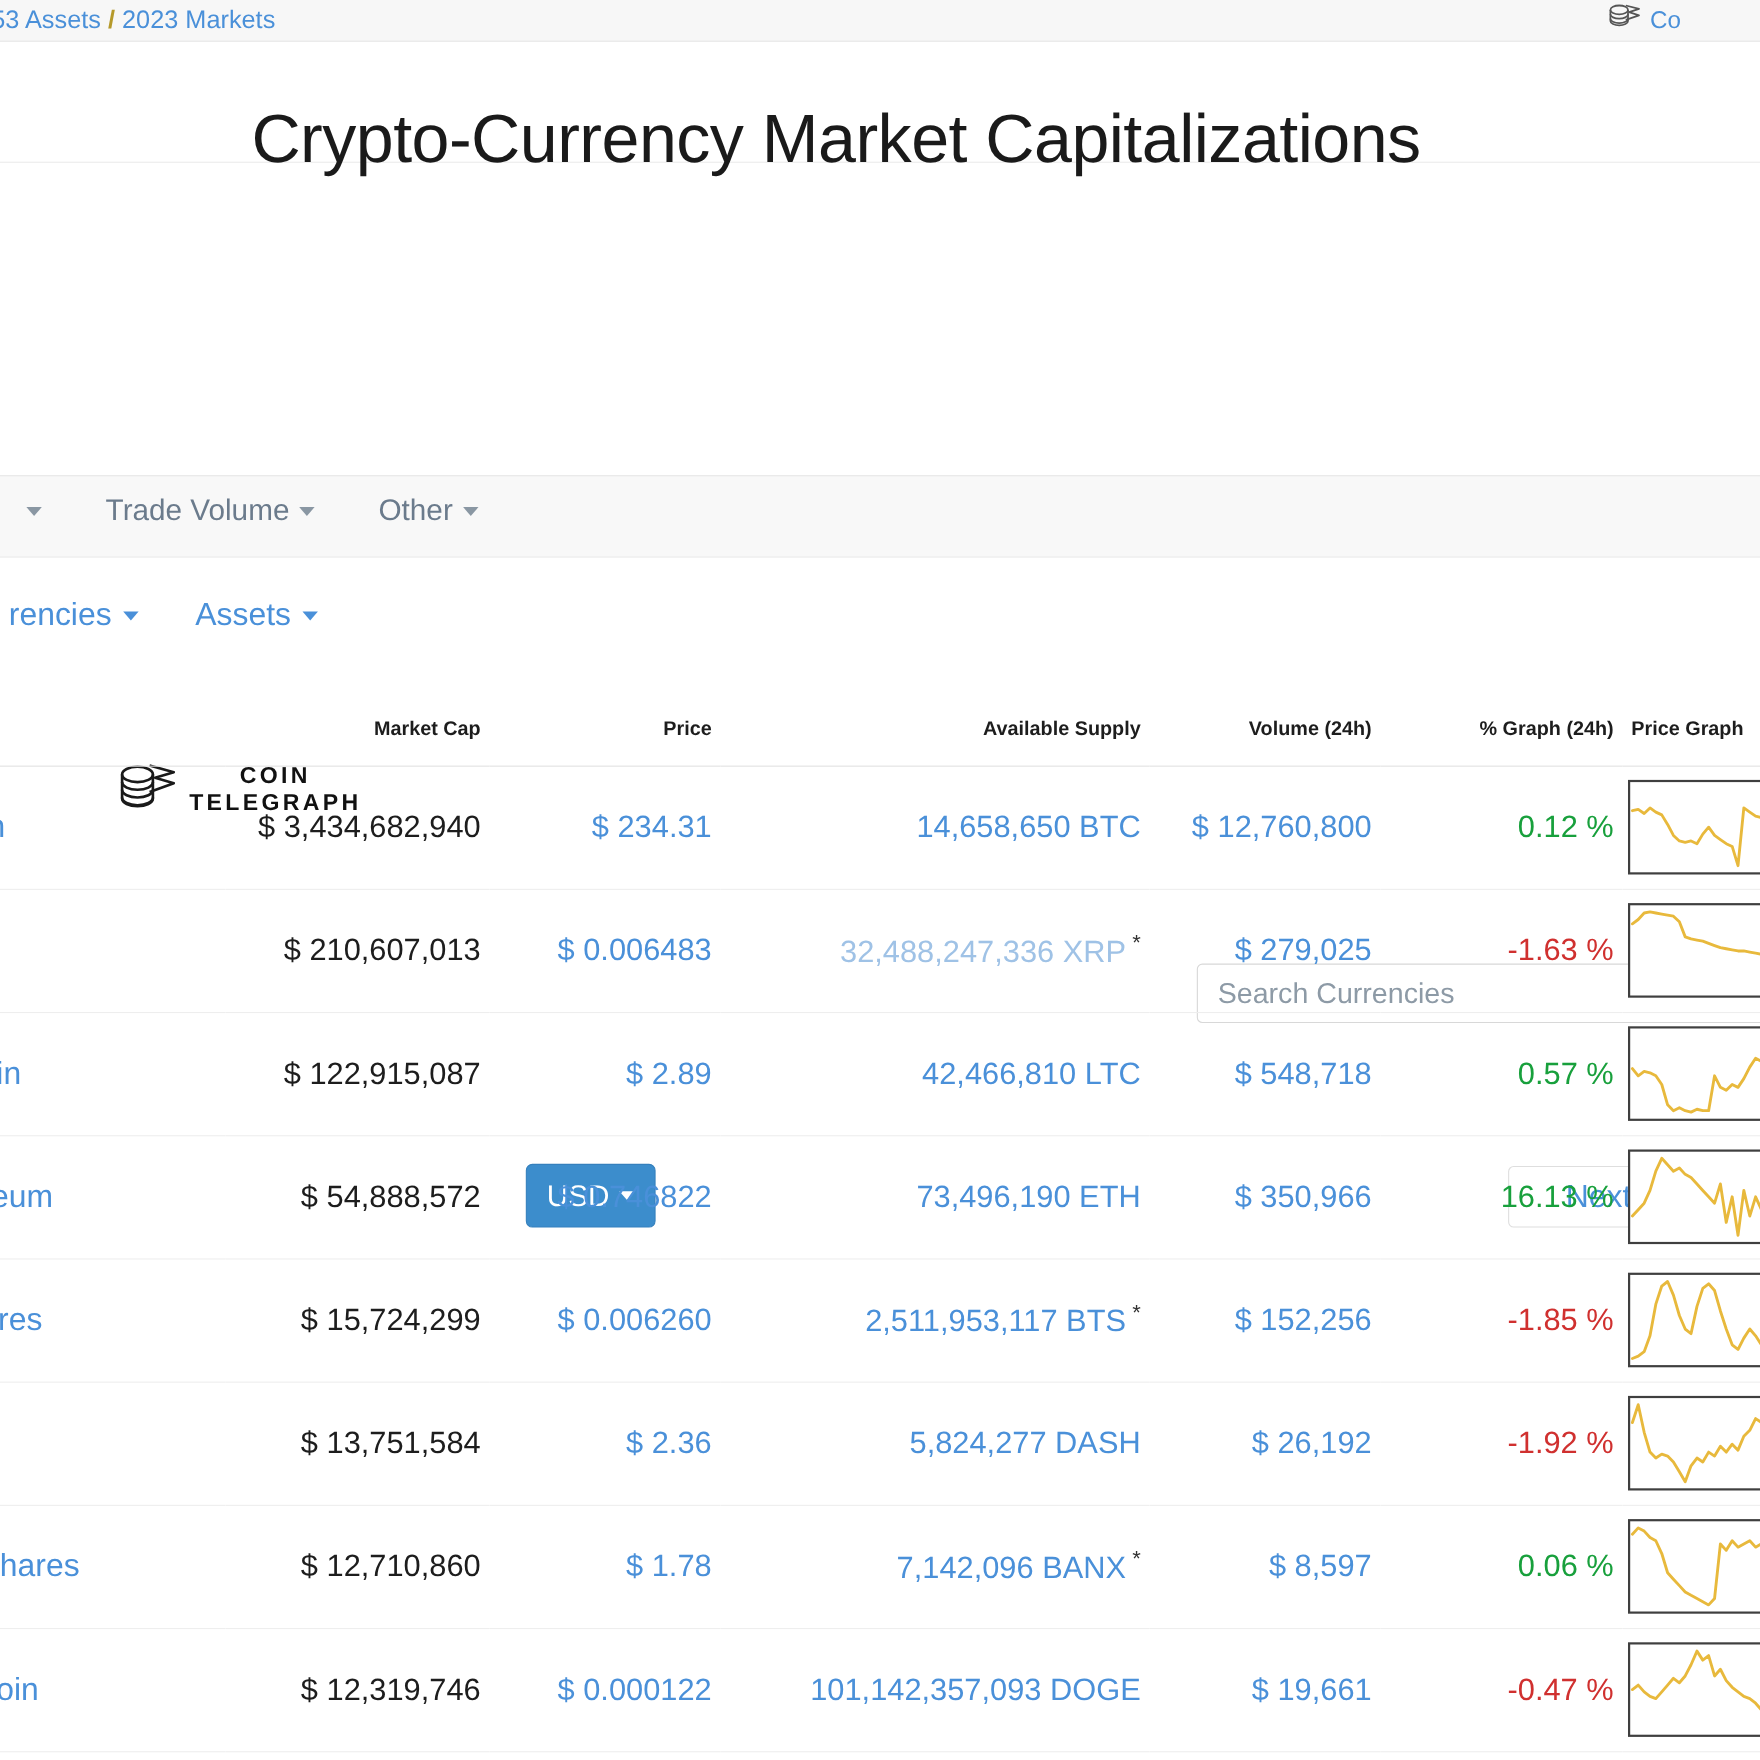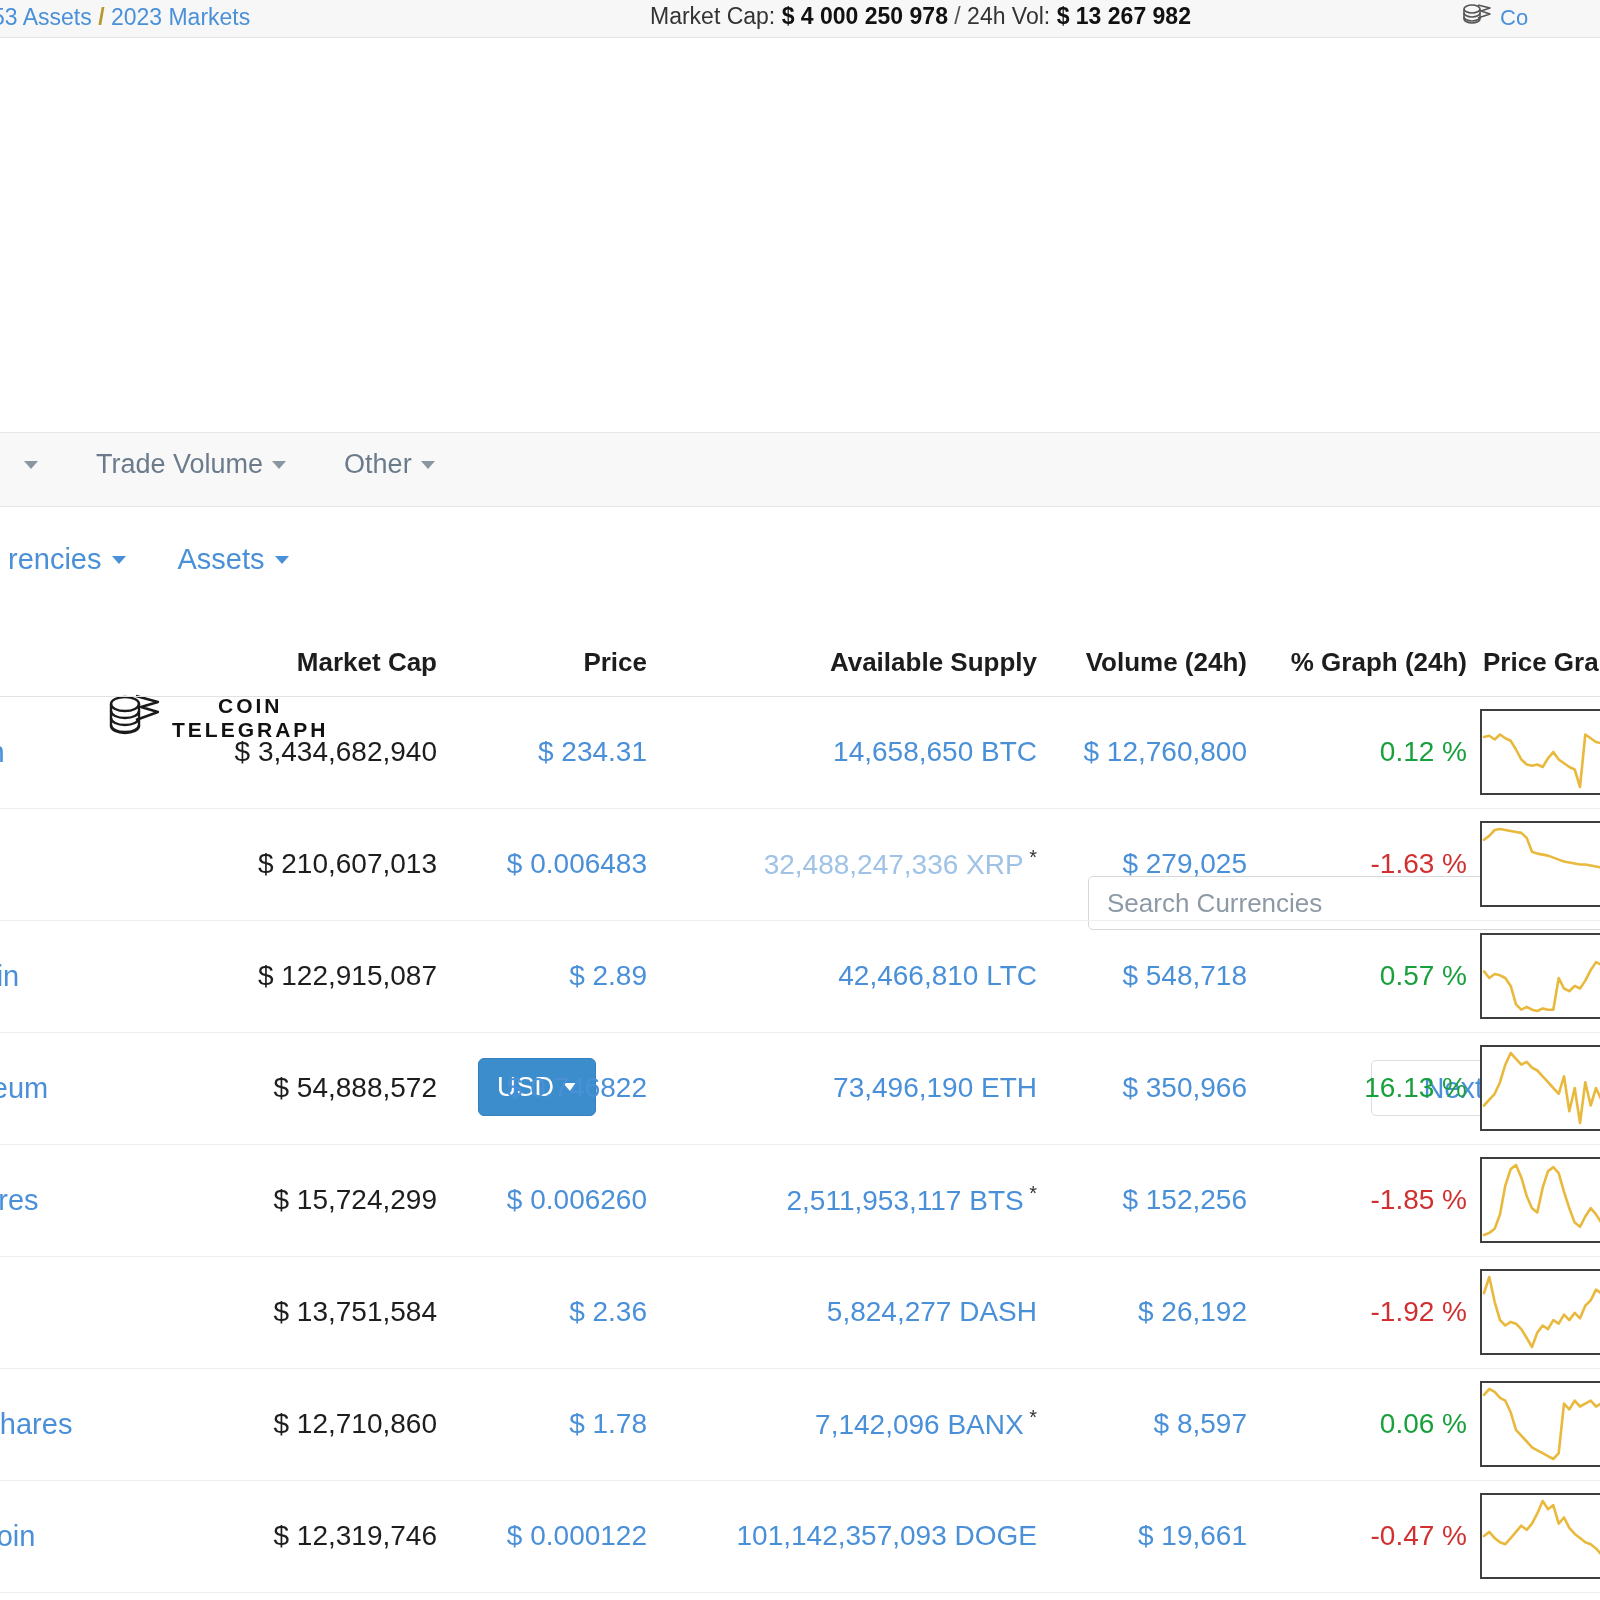--- a/index.html
+++ b/index.html
@@ -152,21 +152,21 @@
 
   
   .tbl {
     position: absolute; top: 630px; left: 0; width: 1600px;
     border-collapse: collapse; table-layout: fixed;
   }
   .tbl th, .tbl td {
     padding: 0; vertical-align: middle; white-space: nowrap;
   }
   .tbl thead th {
-    height: 66px; font-size: 26px; font-weight: bold; color: #1d1d1d;
+    height: 66px; font-size: 18px; font-weight: bold; color: #1d1d1d;
     text-align: right; border-bottom: 1px solid #e2e2e2;
     padding-right: 8px;
   }
   .tbl tbody td {
     height: 112px; font-size: 28px; border-bottom: 1px solid #eeeeee;
     text-align: right; padding-right: 8px;
   }
   .c-name  { width: 205px; text-align: left !important; padding-left: 0 !important; }
   .c-mcap  { width: 240px; }
   .c-price { width: 210px; }
@@ -199,44 +199,40 @@
 </head>
 <body>
 
 <div id="root">
 
   <div class="topbar">
     <div class="topbar-left">
       <a href="#">53 Assets</a>
       <span class="sep">/</span>
       <a href="#">2023 Markets</a>
-    </div>
-    <div class="topbar-center">
-      <span>Market Cap:</span>
-      <b>$ 4 000 250 978</b>
-      <span class="slash">/</span>
-      <span>24h Vol:</span>
-      <b>$ 13 267 982</b>
     </div>
     <div class="topbar-right">
       <span>
         <svg width="30" height="26" viewBox="0 0 30 26">
           <g fill="none" stroke="#555" stroke-width="1.6">
             <ellipse cx="10" cy="7" rx="8" ry="4"></ellipse>
             <path d="M2 7v10c0 2.2 3.6 4 8 4s8-1.8 8-4V7"></path>
             <path d="M2 11c0 2.2 3.6 4 8 4s8-1.8 8-4"></path>
             <path d="M2 15c0 2.2 3.6 4 8 4s8-1.8 8-4"></path>
             <path d="M16 3l12 3-9 3 9 3-12 4" stroke-linejoin="round"></path>
           </g>
         </svg>
       </span>
       <span>Co</span>
     </div>
   </div>
 
+  <div class="title-band">
+    <h1 class="page-title">Crypto-Currency Market Capitalizations</h1>
+  </div>
 
   <div class="ad-wrap">
     <div class="ad-logo">
       <span class="ct-mark">
         <svg viewBox="0 0 56 56" width="56" height="56">
           <g fill="none" stroke="#1a1a1a" stroke-width="2.4">
             <ellipse cx="19" cy="14" rx="14" ry="7"></ellipse>
             <path d="M5 14v22c0 3.9 6.3 7 14 7s14-3.1 14-7V14"></path>
             <path d="M5 21c0 3.9 6.3 7 14 7s14-3.1 14-7"></path>
             <path d="M5 28c0 3.9 6.3 7 14 7s14-3.1 14-7"></path>

